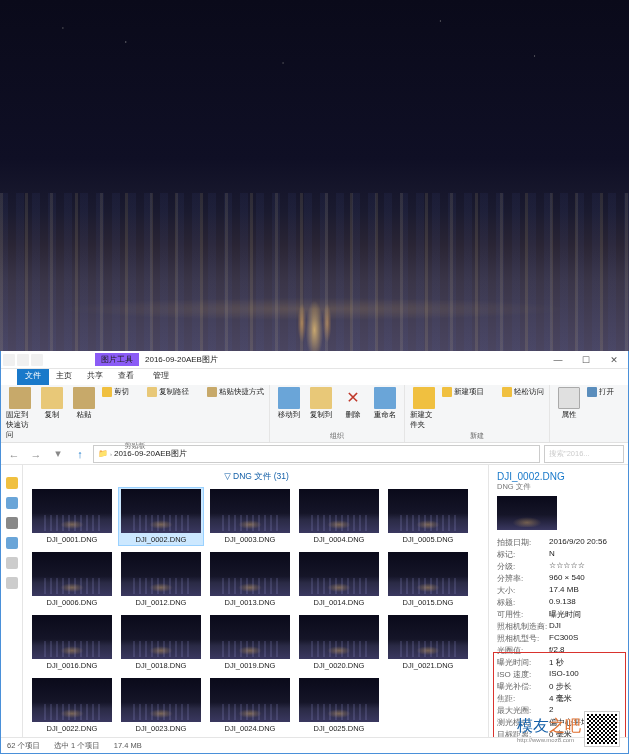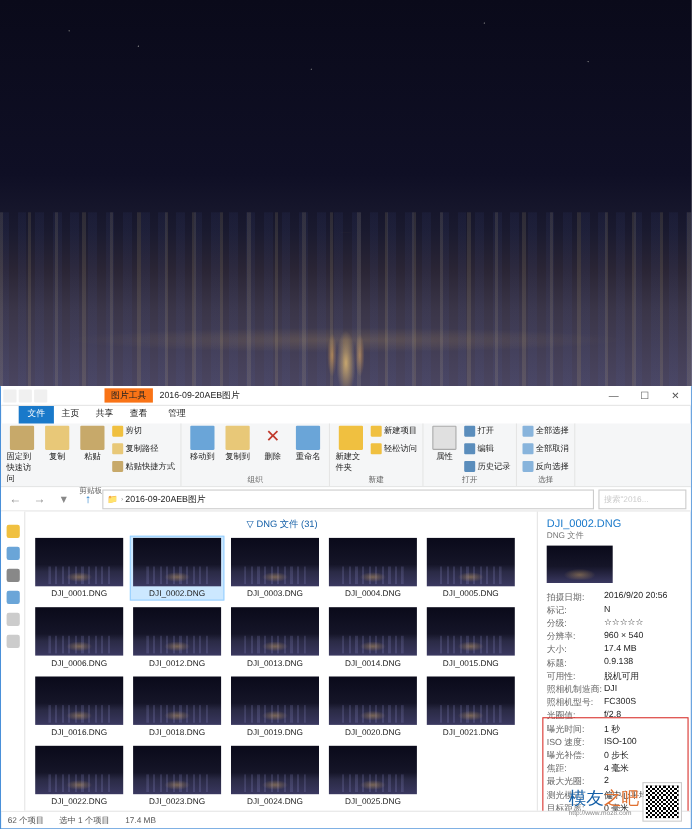--- a/index.html
+++ b/index.html
@@ -19,34 +19,34 @@
   radial-gradient(1px 1px at 70% 15%, #888, transparent),
   radial-gradient(1px 1px at 45% 45%, #777, transparent),
   radial-gradient(1px 1px at 85% 40%, #888, transparent),
   radial-gradient(1px 1px at 10% 20%, #777, transparent); }
 
 .explorer { position: relative; height: 403px; background: #fff; font-size: 8px; color: #222; border: 1px solid #4a90d9; border-top: none; }
 
 .titlebar { height: 18px; background: #fff; display: flex; align-items: center; border-bottom: 1px solid #e5e5e5; position: relative; }
 .tb-icons { display:flex; gap:2px; padding:0 2px; }
 .tb-icon { width:12px; height:12px; background:#f0f0f0; border-radius:1px; }
-.title-tab { padding: 1px 6px; margin-left: 50px; background: #f97316; font-size: 8px; }
+.title-tab { padding: 1px 6px; margin-left: 50px; background: #8b5cf6; font-size: 8px; }
 .title-text { padding: 1px 6px; font-size: 8px; }
 .winctrl { position:absolute; right:0; top:0; display:flex; }
 .winbtn { width:28px; height:18px; display:flex; align-items:center; justify-content:center; font-size:9px; color:#555; }
 
 .menubar { height: 16px; display: flex; align-items: stretch; font-size: 8px; margin-left: 16px; }
 .menubar .file-tab { background: #1979ca; color: #fff; padding: 1px 8px; }
 .menubar .tab { padding: 1px 7px; border-right: 1px solid transparent; text-align: center; }
 .menubar .ctx-tab { margin-left: 4px; padding: 1px 7px; }
 
 .ribbon { height: 58px; background: #f5f6f7; border-bottom: 1px solid #e1e1e1; display: flex; font-size: 7.5px; }
 .ribbon-group { border-right: 1px solid #e5e5e5; padding: 2px 5px 1px 5px; display:flex; flex-direction:column; justify-content:space-between; }
 .rg-items { display:flex; align-items:flex-start; gap:4px; }
-.rg-col { display:flex; flex-direction:column; gap:6px;justify-content:space-between; }
+.rg-col { display:flex; flex-direction:row; gap:18px;justify-content:space-between; }
 .rg-big { display:flex; flex-direction:column; align-items:center; gap:1px; width:28px; }
 .rg-big .ico { width:22px; height:22px; }
 .rg-small { display:flex; align-items:center; gap:2px; white-space:nowrap; }
 .rg-small .ico { width:10px; height:10px; }
 .rg-label { text-align:center; color:#666; font-size:7px; padding-top:1px; }
 .ico { display:inline-block; border-radius:1px; }
 .ico-scissor { background:#f0c040; }
 .ico-copy { background:#e8c878; }
 .ico-paste { background:#c7a96a; }
 .ico-move { background:#6aa5d8; }
@@ -382,21 +382,21 @@
           <div class="det-row">
             <span class="det-k">大小:</span>
             <span class="det-v">17.4 MB</span>
           </div>
           <div class="det-row">
             <span class="det-k">标题:</span>
             <span class="det-v">0.9.138</span>
           </div>
           <div class="det-row">
             <span class="det-k">可用性:</span>
-            <span class="det-v">脱机可用</span>
+            <span class="det-v">曝光时间</span>
           </div>
           <div class="det-row">
             <span class="det-k">照相机制造商:</span>
             <span class="det-v">DJI</span>
           </div>
           <div class="det-row">
             <span class="det-k">照相机型号:</span>
             <span class="det-v">FC300S</span>
           </div>
           <div class="det-row">

